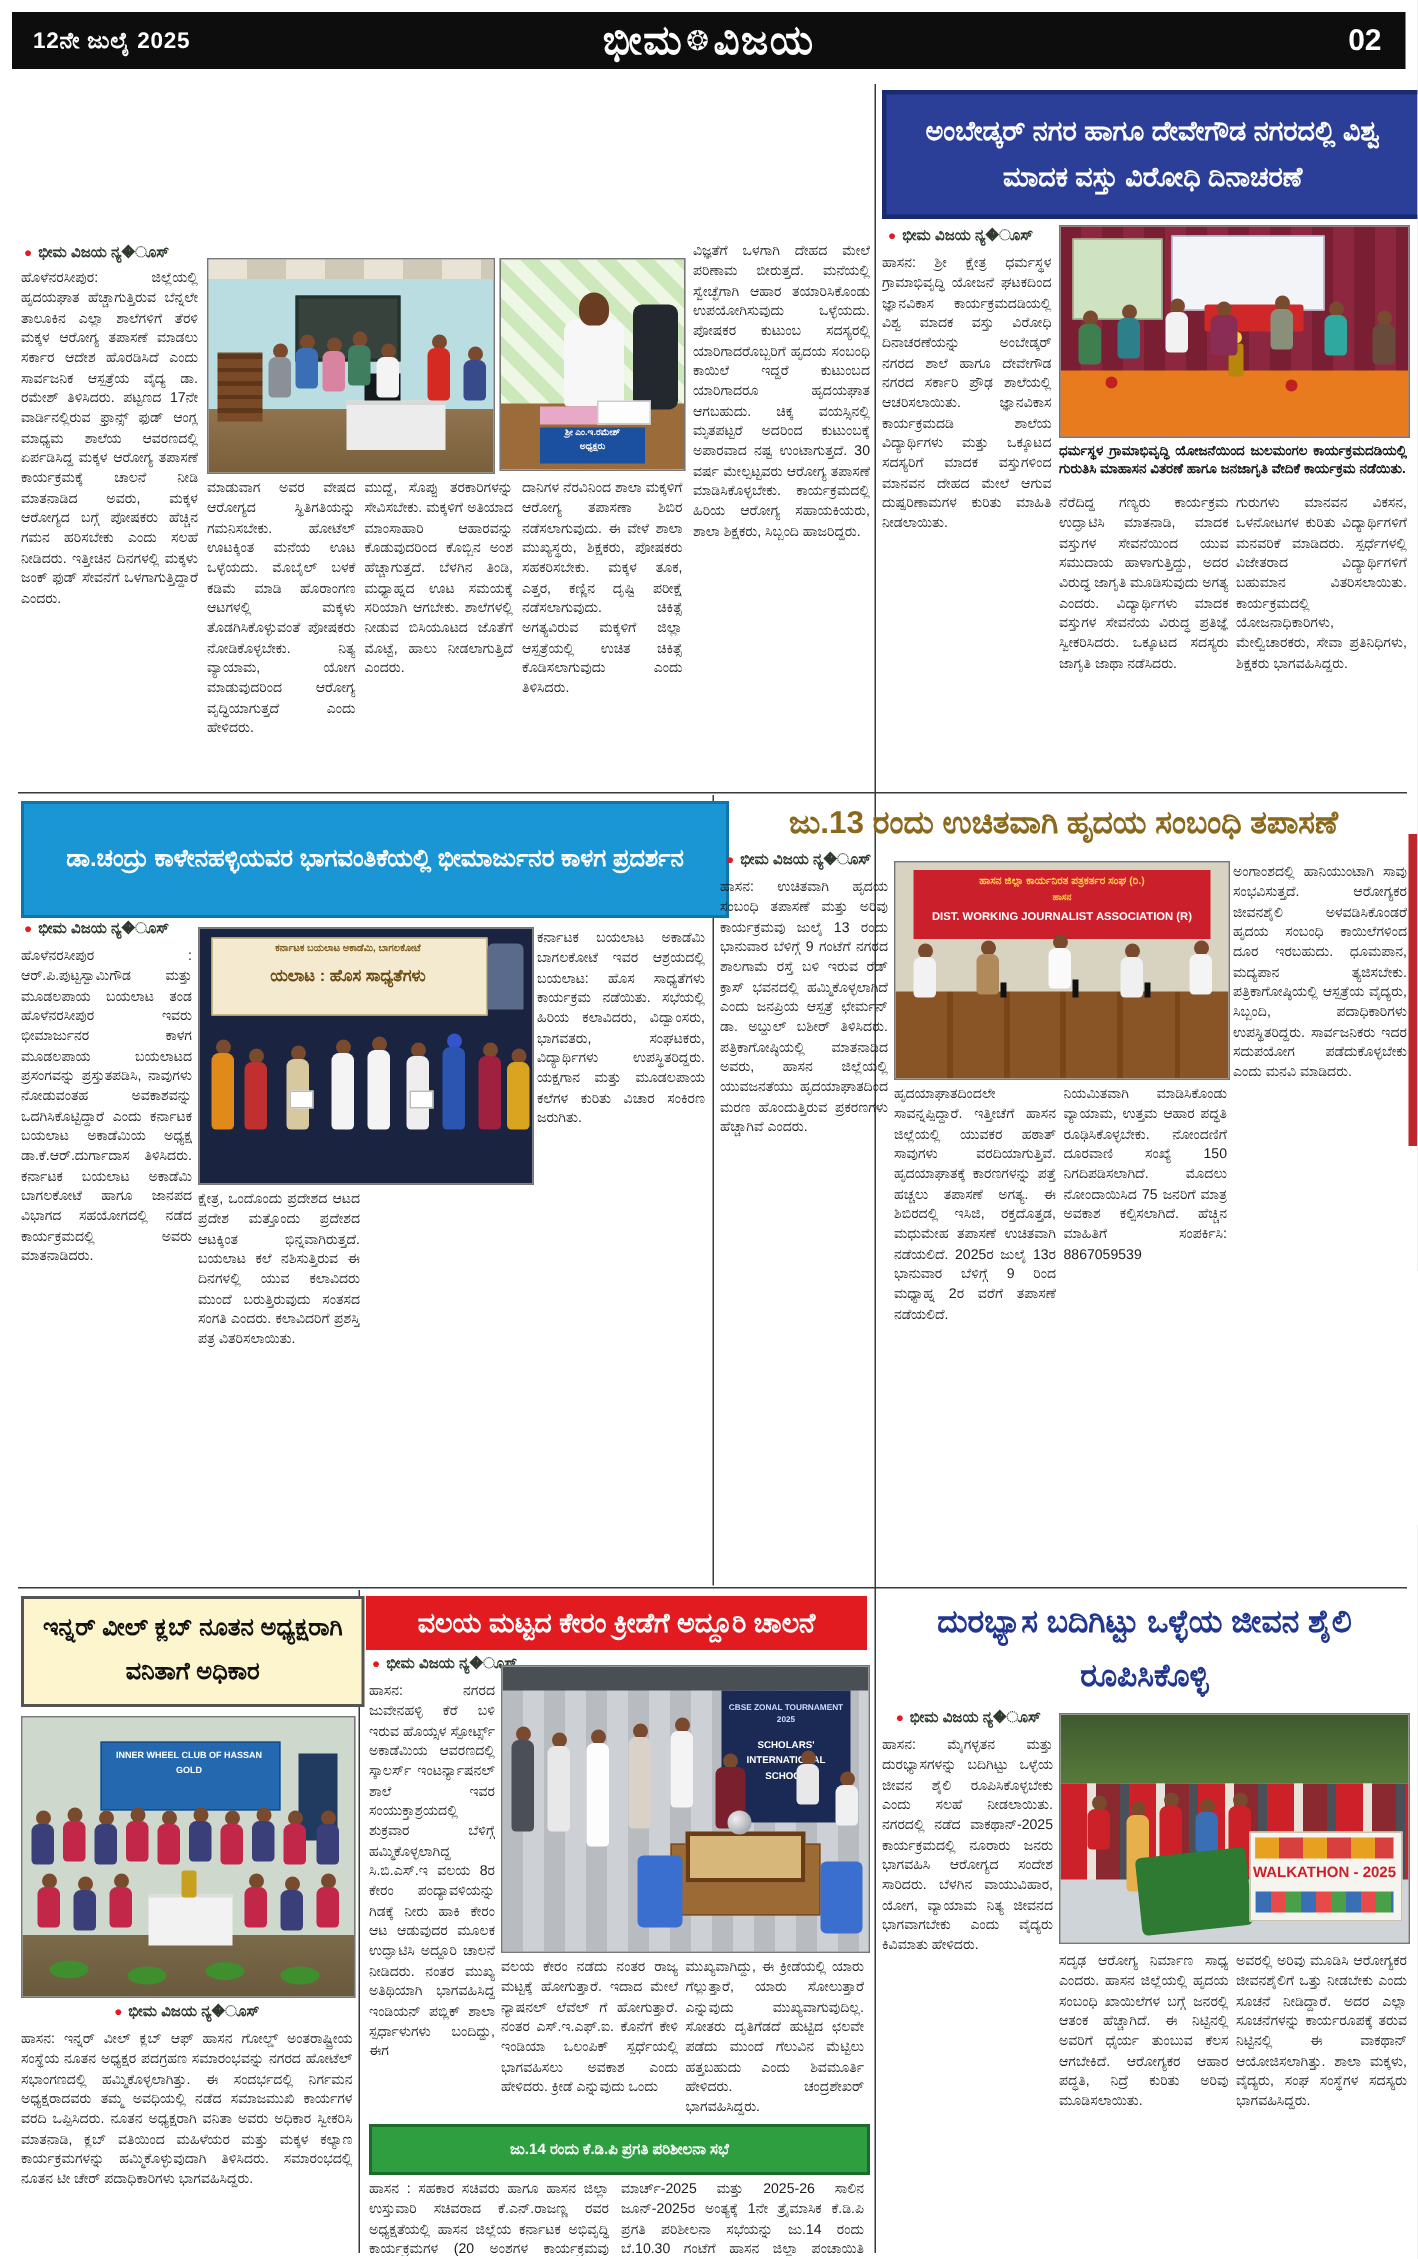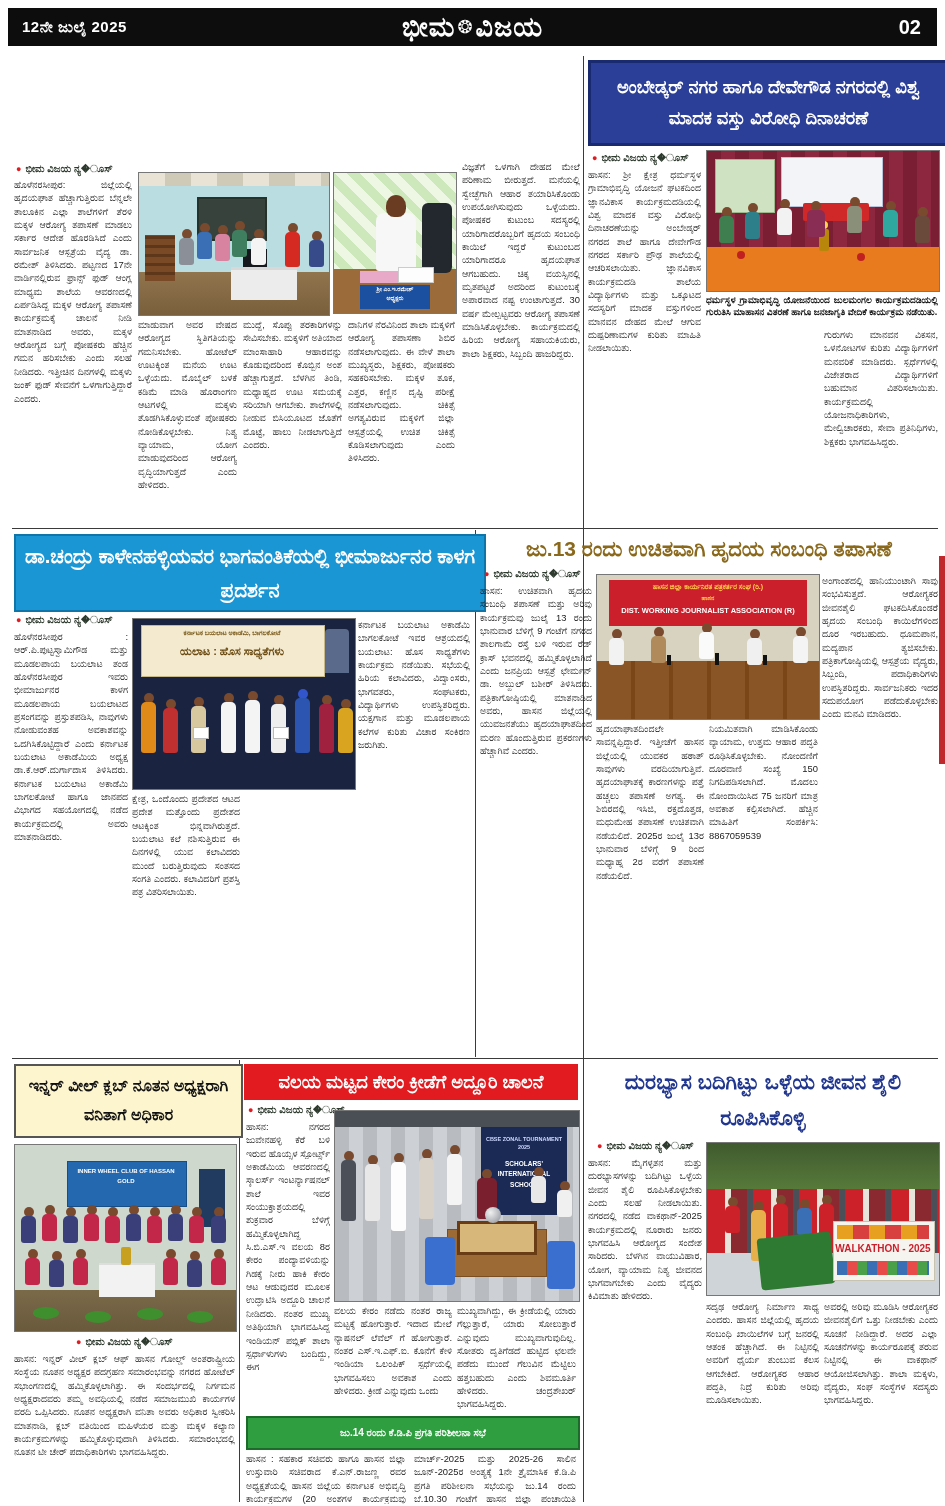--- a/index.html
+++ b/index.html
@@ -9,21 +9,21 @@
   .topbar{position:absolute;left:8px;top:8px;width:929px;height:38px;background:#0d0d0d;
           color:#fff;display:flex;align-items:center;}
   .topbar .date{position:absolute;left:14px;font-size:15px;font-weight:bold;letter-spacing:.5px;}
   .topbar .mast{position:absolute;left:0;right:0;text-align:center;font-size:27px;font-weight:bold;letter-spacing:1px;}
   .topbar .mast .ros{font-size:18px;vertical-align:3px;padding:0 2px;}
   .topbar .pageno{position:absolute;right:16px;font-size:20px;font-weight:bold;}
   
   .hl{position:absolute;font-weight:bold;text-align:center;display:flex;align-items:center;justify-content:center;}
   .hl-red{color:#d42422;font-size:30px;line-height:1.55;}
   .hl-bluebox{background:#2c3f98;border:3px solid #1a2a6e;color:#fff;font-size:18px;line-height:1.75;}
-  .hl-cyanbox{background:#1b96d5;border:2px solid #0f74a8;color:#fff;font-size:20px;line-height:1.7;}
+  .hl-cyanbox{background:#1b96d5;border:2px solid #0f74a8;color:#fff;font-size:16px;line-height:1.7;}
   .hl-brown{color:#8a681c;font-size:21px;}
   .hl-yellowbox{background:#fdf5cd;border:2px solid #555;color:#111;font-size:16px;line-height:1.8;}
   .hl-redbox{background:#e11b20;color:#fff;font-size:18px;}
   .hl-navy{color:#20368f;font-size:21px;line-height:1.7;}
   .hl-greenbox{background:#2f9e41;border:2px solid #1d6b2a;color:#fff;font-size:10px;}
   
   .col{position:absolute;font-size:9.4px;line-height:1.42;text-align:justify;color:#1b1b1b;overflow:hidden;}
   .cap{position:absolute;font-size:9px;font-weight:bold;color:#111;line-height:1.35;text-align:justify;overflow:hidden;}
   .byline{position:absolute;font-size:10px;font-weight:bold;color:#2e3a2e;}
   .byline .dot{color:#e11b20;font-size:9px;margin-right:4px;}
@@ -117,20 +117,21 @@
     <div class="f ig"></div>
     <div class="fig" style="left:12px;top:56px;--c:#3f7f4f"></div>
     <div class="fig" style="left:38px;top:52px;--c:#2d7f8a"></div>
     <div class="fig" style="left:70px;top:48px;--c:#f2f2f2"></div>
     <div class="fig" style="left:100px;top:50px;width:18px;--c:#8a2d55"></div>
     <div class="fig" style="left:140px;top:46px;--c:#8a8f7a"></div>
     <div class="fig" style="left:176px;top:50px;--c:#2fa8a0"></div>
     <div class="fig" style="left:208px;top:56px;--c:#6a4a3a"></div>
   </div>
   <div class="cap" style="left:706px;top:294px;width:232px;height:30px">ಧರ್ಮಸ್ಥಳ ಗ್ರಾಮಾಭಿವೃದ್ಧಿ ಯೋಜನೆಯಿಂದ ಜುಲಮಂಗಲ ಕಾರ್ಯಕ್ರಮದಡಿಯಲ್ಲಿ ಗುರುತಿಸಿ ಮಾಹಾಸನ ವಿತರಣೆ ಹಾಗೂ ಜನಜಾಗೃತಿ ವೇದಿಕೆ ಕಾರ್ಯಕ್ರಮ ನಡೆಯಿತು.</div>
+  <div class="col" style="left:706px;top:328px;width:113px;height:196px">ನೆರೆದಿದ್ದ ಗಣ್ಯರು ಕಾರ್ಯಕ್ರಮ ಉದ್ಘಾಟಿಸಿ ಮಾತನಾಡಿ, ಮಾದಕ ವಸ್ತುಗಳ ಸೇವನೆಯಿಂದ ಯುವ ಸಮುದಾಯ ಹಾಳಾಗುತ್ತಿದ್ದು, ಅದರ ವಿರುದ್ಧ ಜಾಗೃತಿ ಮೂಡಿಸುವುದು ಅಗತ್ಯ ಎಂದರು. ವಿದ್ಯಾರ್ಥಿಗಳು ಮಾದಕ ವಸ್ತುಗಳ ಸೇವನೆಯ ವಿರುದ್ಧ ಪ್ರತಿಜ್ಞೆ ಸ್ವೀಕರಿಸಿದರು. ಒಕ್ಕೂಟದ ಸದಸ್ಯರು ಜಾಗೃತಿ ಜಾಥಾ ನಡೆಸಿದರು.</div>
   <div class="col" style="left:824px;top:328px;width:114px;height:196px">ಗುರುಗಳು ಮಾನವನ ವಿಕಸನ, ಒಳನೋಟಗಳ ಕುರಿತು ವಿದ್ಯಾರ್ಥಿಗಳಿಗೆ ಮನವರಿಕೆ ಮಾಡಿದರು. ಸ್ಪರ್ಧೆಗಳಲ್ಲಿ ವಿಜೇತರಾದ ವಿದ್ಯಾರ್ಥಿಗಳಿಗೆ ಬಹುಮಾನ ವಿತರಿಸಲಾಯಿತು. ಕಾರ್ಯಕ್ರಮದಲ್ಲಿ ಯೋಜನಾಧಿಕಾರಿಗಳು, ಮೇಲ್ವಿಚಾರಕರು, ಸೇವಾ ಪ್ರತಿನಿಧಿಗಳು, ಶಿಕ್ಷಕರು ಭಾಗವಹಿಸಿದ್ದರು.</div>
 
   <div class="hl hl-cyanbox" style="left:14px;top:534px;width:452px;height:74px;padding:0 8px">ಡಾ.ಚಂದ್ರು ಕಾಳೇನಹಳ್ಳಿಯವರ ಭಾಗವಂತಿಕೆಯಲ್ಲಿ ಭೀಮಾರ್ಜುನರ ಕಾಳಗ ಪ್ರದರ್ಶನ</div>
   <div class="byline" style="left:16px;top:614px">
     <span class="dot">●</span><span>ಭೀಮ ವಿಜಯ ನ್ಯ�ೂಸ್</span>
   </div>
   <div class="col" style="left:14px;top:630px;width:114px;height:424px">ಹೊಳೆನರಸೀಪುರ : ಆರ್.ಪಿ.ಪುಟ್ಟಸ್ವಾಮಿಗೌಡ ಮತ್ತು ಮೂಡಲಪಾಯ ಬಯಲಾಟ ತಂಡ ಹೊಳೆನರಸೀಪುರ ಇವರು ಭೀಮಾರ್ಜುನರ ಕಾಳಗ ಮೂಡಲಪಾಯ ಬಯಲಾಟದ ಪ್ರಸಂಗವನ್ನು ಪ್ರಸ್ತುತಪಡಿಸಿ, ನಾವುಗಳು ನೋಡುವಂತಹ ಅವಕಾಶವನ್ನು ಒದಗಿಸಿಕೊಟ್ಟಿದ್ದಾರೆ ಎಂದು ಕರ್ನಾಟಕ ಬಯಲಾಟ ಅಕಾಡೆಮಿಯ ಅಧ್ಯಕ್ಷ ಡಾ.ಕೆ.ಆರ್.ದುರ್ಗಾದಾಸ ತಿಳಿಸಿದರು. ಕರ್ನಾಟಕ ಬಯಲಾಟ ಅಕಾಡೆಮಿ ಬಾಗಲಕೋಟೆ ಹಾಗೂ ಜಾನಪದ ವಿಭಾಗದ ಸಹಯೋಗದಲ್ಲಿ ನಡೆದ ಕಾರ್ಯಕ್ರಮದಲ್ಲಿ ಅವರು ಮಾತನಾಡಿದರು.</div>
 
   <div class="ph" style="left:132px;top:618px;width:222px;height:170px">
     <div class="pe" style="left:0;top:0;width:222px;height:170px;background:#1a2340"></div>
@@ -170,21 +171,21 @@
     <div class="fig" style="left:54px;top:52px;--c:#b08a5a"></div>
     <div class="fig" style="left:102px;top:48px;--c:#fafafa"></div>
     <div class="fig" style="left:150px;top:54px;--c:#f0f0f0"></div>
     <div class="fig" style="left:196px;top:52px;--c:#f4f4f4"></div>
     <div class="pe" style="left:70px;top:80px;width:4px;height:10px;background:#111"></div>
     <div class="pe" style="left:118px;top:78px;width:4px;height:12px;background:#111"></div>
     <div class="pe" style="left:166px;top:80px;width:4px;height:10px;background:#111"></div>
   </div>
   <div class="col" style="left:596px;top:722px;width:108px;height:332px">ಹೃದಯಾಘಾತದಿಂದಲೇ ಸಾವನ್ನಪ್ಪಿದ್ದಾರೆ. ಇತ್ತೀಚೆಗೆ ಹಾಸನ ಜಿಲ್ಲೆಯಲ್ಲಿ ಯುವಕರ ಹಠಾತ್ ಸಾವುಗಳು ವರದಿಯಾಗುತ್ತಿವೆ. ಹೃದಯಾಘಾತಕ್ಕೆ ಕಾರಣಗಳನ್ನು ಪತ್ತೆ ಹಚ್ಚಲು ತಪಾಸಣೆ ಅಗತ್ಯ. ಈ ಶಿಬಿರದಲ್ಲಿ ಇಸಿಜಿ, ರಕ್ತದೊತ್ತಡ, ಮಧುಮೇಹ ತಪಾಸಣೆ ಉಚಿತವಾಗಿ ನಡೆಯಲಿದೆ. 2025ರ ಜುಲೈ 13ರ ಭಾನುವಾರ ಬೆಳಿಗ್ಗೆ 9 ರಿಂದ ಮಧ್ಯಾಹ್ನ 2ರ ವರೆಗೆ ತಪಾಸಣೆ ನಡೆಯಲಿದೆ.</div>
   <div class="col" style="left:709px;top:722px;width:109px;height:332px">ನಿಯಮಿತವಾಗಿ ಮಾಡಿಸಿಕೊಂಡು ವ್ಯಾಯಾಮ, ಉತ್ತಮ ಆಹಾರ ಪದ್ಧತಿ ರೂಢಿಸಿಕೊಳ್ಳಬೇಕು. ನೋಂದಣಿಗೆ ದೂರವಾಣಿ ಸಂಖ್ಯೆ 150 ನಿಗದಿಪಡಿಸಲಾಗಿದೆ. ಮೊದಲು ನೋಂದಾಯಿಸಿದ 75 ಜನರಿಗೆ ಮಾತ್ರ ಅವಕಾಶ ಕಲ್ಪಿಸಲಾಗಿದೆ. ಹೆಚ್ಚಿನ ಮಾಹಿತಿಗೆ ಸಂಪರ್ಕಿಸಿ: 8867059539</div>
-  <div class="col" style="left:822px;top:574px;width:116px;height:480px">ಅಂಗಾಂಶದಲ್ಲಿ ಹಾನಿಯುಂಟಾಗಿ ಸಾವು ಸಂಭವಿಸುತ್ತದೆ. ಆರೋಗ್ಯಕರ ಜೀವನಶೈಲಿ ಘಟಕದಿಸಿಕೊಂಡರೆ ಹೃದಯ ಸಂಬಂಧಿ ಕಾಯಿಲೆಗಳಿಂದ ದೂರ ಇರಬಹುದು. ಧೂಮಪಾನ, ಮದ್ಯಪಾನ ತ್ಯಜಿಸಬೇಕು. ಪತ್ರಿಕಾಗೋಷ್ಠಿಯಲ್ಲಿ ಆಸ್ಪತ್ರೆಯ ವೈದ್ಯರು, ಸಿಬ್ಬಂದಿ, ಪದಾಧಿಕಾರಿಗಳು ಉಪಸ್ಥಿತರಿದ್ದರು. ಸಾರ್ವಜನಿಕರು ಇದರ ಸದುಪಯೋಗ ಪಡೆದುಕೊಳ್ಳಬೇಕು ಎಂದು ಮನವಿ ಮಾಡಿದರು.</div>
+  <div class="col" style="left:822px;top:574px;width:116px;height:480px">ಅಂಗಾಂಶದಲ್ಲಿ ಹಾನಿಯುಂಟಾಗಿ ಸಾವು ಸಂಭವಿಸುತ್ತದೆ. ಆರೋಗ್ಯಕರ ಜೀವನಶೈಲಿ ಅಳವಡಿಸಿಕೊಂಡರೆ ಹೃದಯ ಸಂಬಂಧಿ ಕಾಯಿಲೆಗಳಿಂದ ದೂರ ಇರಬಹುದು. ಧೂಮಪಾನ, ಮದ್ಯಪಾನ ತ್ಯಜಿಸಬೇಕು. ಪತ್ರಿಕಾಗೋಷ್ಠಿಯಲ್ಲಿ ಆಸ್ಪತ್ರೆಯ ವೈದ್ಯರು, ಸಿಬ್ಬಂದಿ, ಪದಾಧಿಕಾರಿಗಳು ಉಪಸ್ಥಿತರಿದ್ದರು. ಸಾರ್ವಜನಿಕರು ಇದರ ಸದುಪಯೋಗ ಪಡೆದುಕೊಳ್ಳಬೇಕು ಎಂದು ಮನವಿ ಮಾಡಿದರು.</div>
 
   <div class="hl hl-yellowbox" style="left:14px;top:1064px;width:217px;height:70px;padding:0 4px">ಇನ್ನರ್ ವೀಲ್ ಕ್ಲಬ್ ನೂತನ ಅಧ್ಯಕ್ಷರಾಗಿ ವನಿತಾಗೆ ಅಧಿಕಾರ</div>
 
   <div class="ph" style="left:14px;top:1144px;width:221px;height:186px">
     <div class="pe" style="left:0;top:0;width:221px;height:186px;background:linear-gradient(180deg,#cfd8cc 0%,#cfd8cc 78%,#7a6a4a 78%,#6a5a3c 100%)"></div>
     <div class="pe" style="left:52px;top:16px;width:118px;height:44px;background:#2468b0;border:1px solid #184e88"></div>
     <div class="bannertext" style="left:54px;top:22px;width:114px;height:30px;color:#fff;font-size:6px;line-height:1.6">INNER WHEEL CLUB OF HASSAN GOLD</div>
     <div class="pe" style="left:184px;top:24px;width:26px;height:58px;background:#203a60"></div>
     <div class="fig" style="left:6px;top:62px;--c:#3a3f7a"></div>
     <div class="fig" style="left:27px;top:60px;--c:#c2274a"></div>

